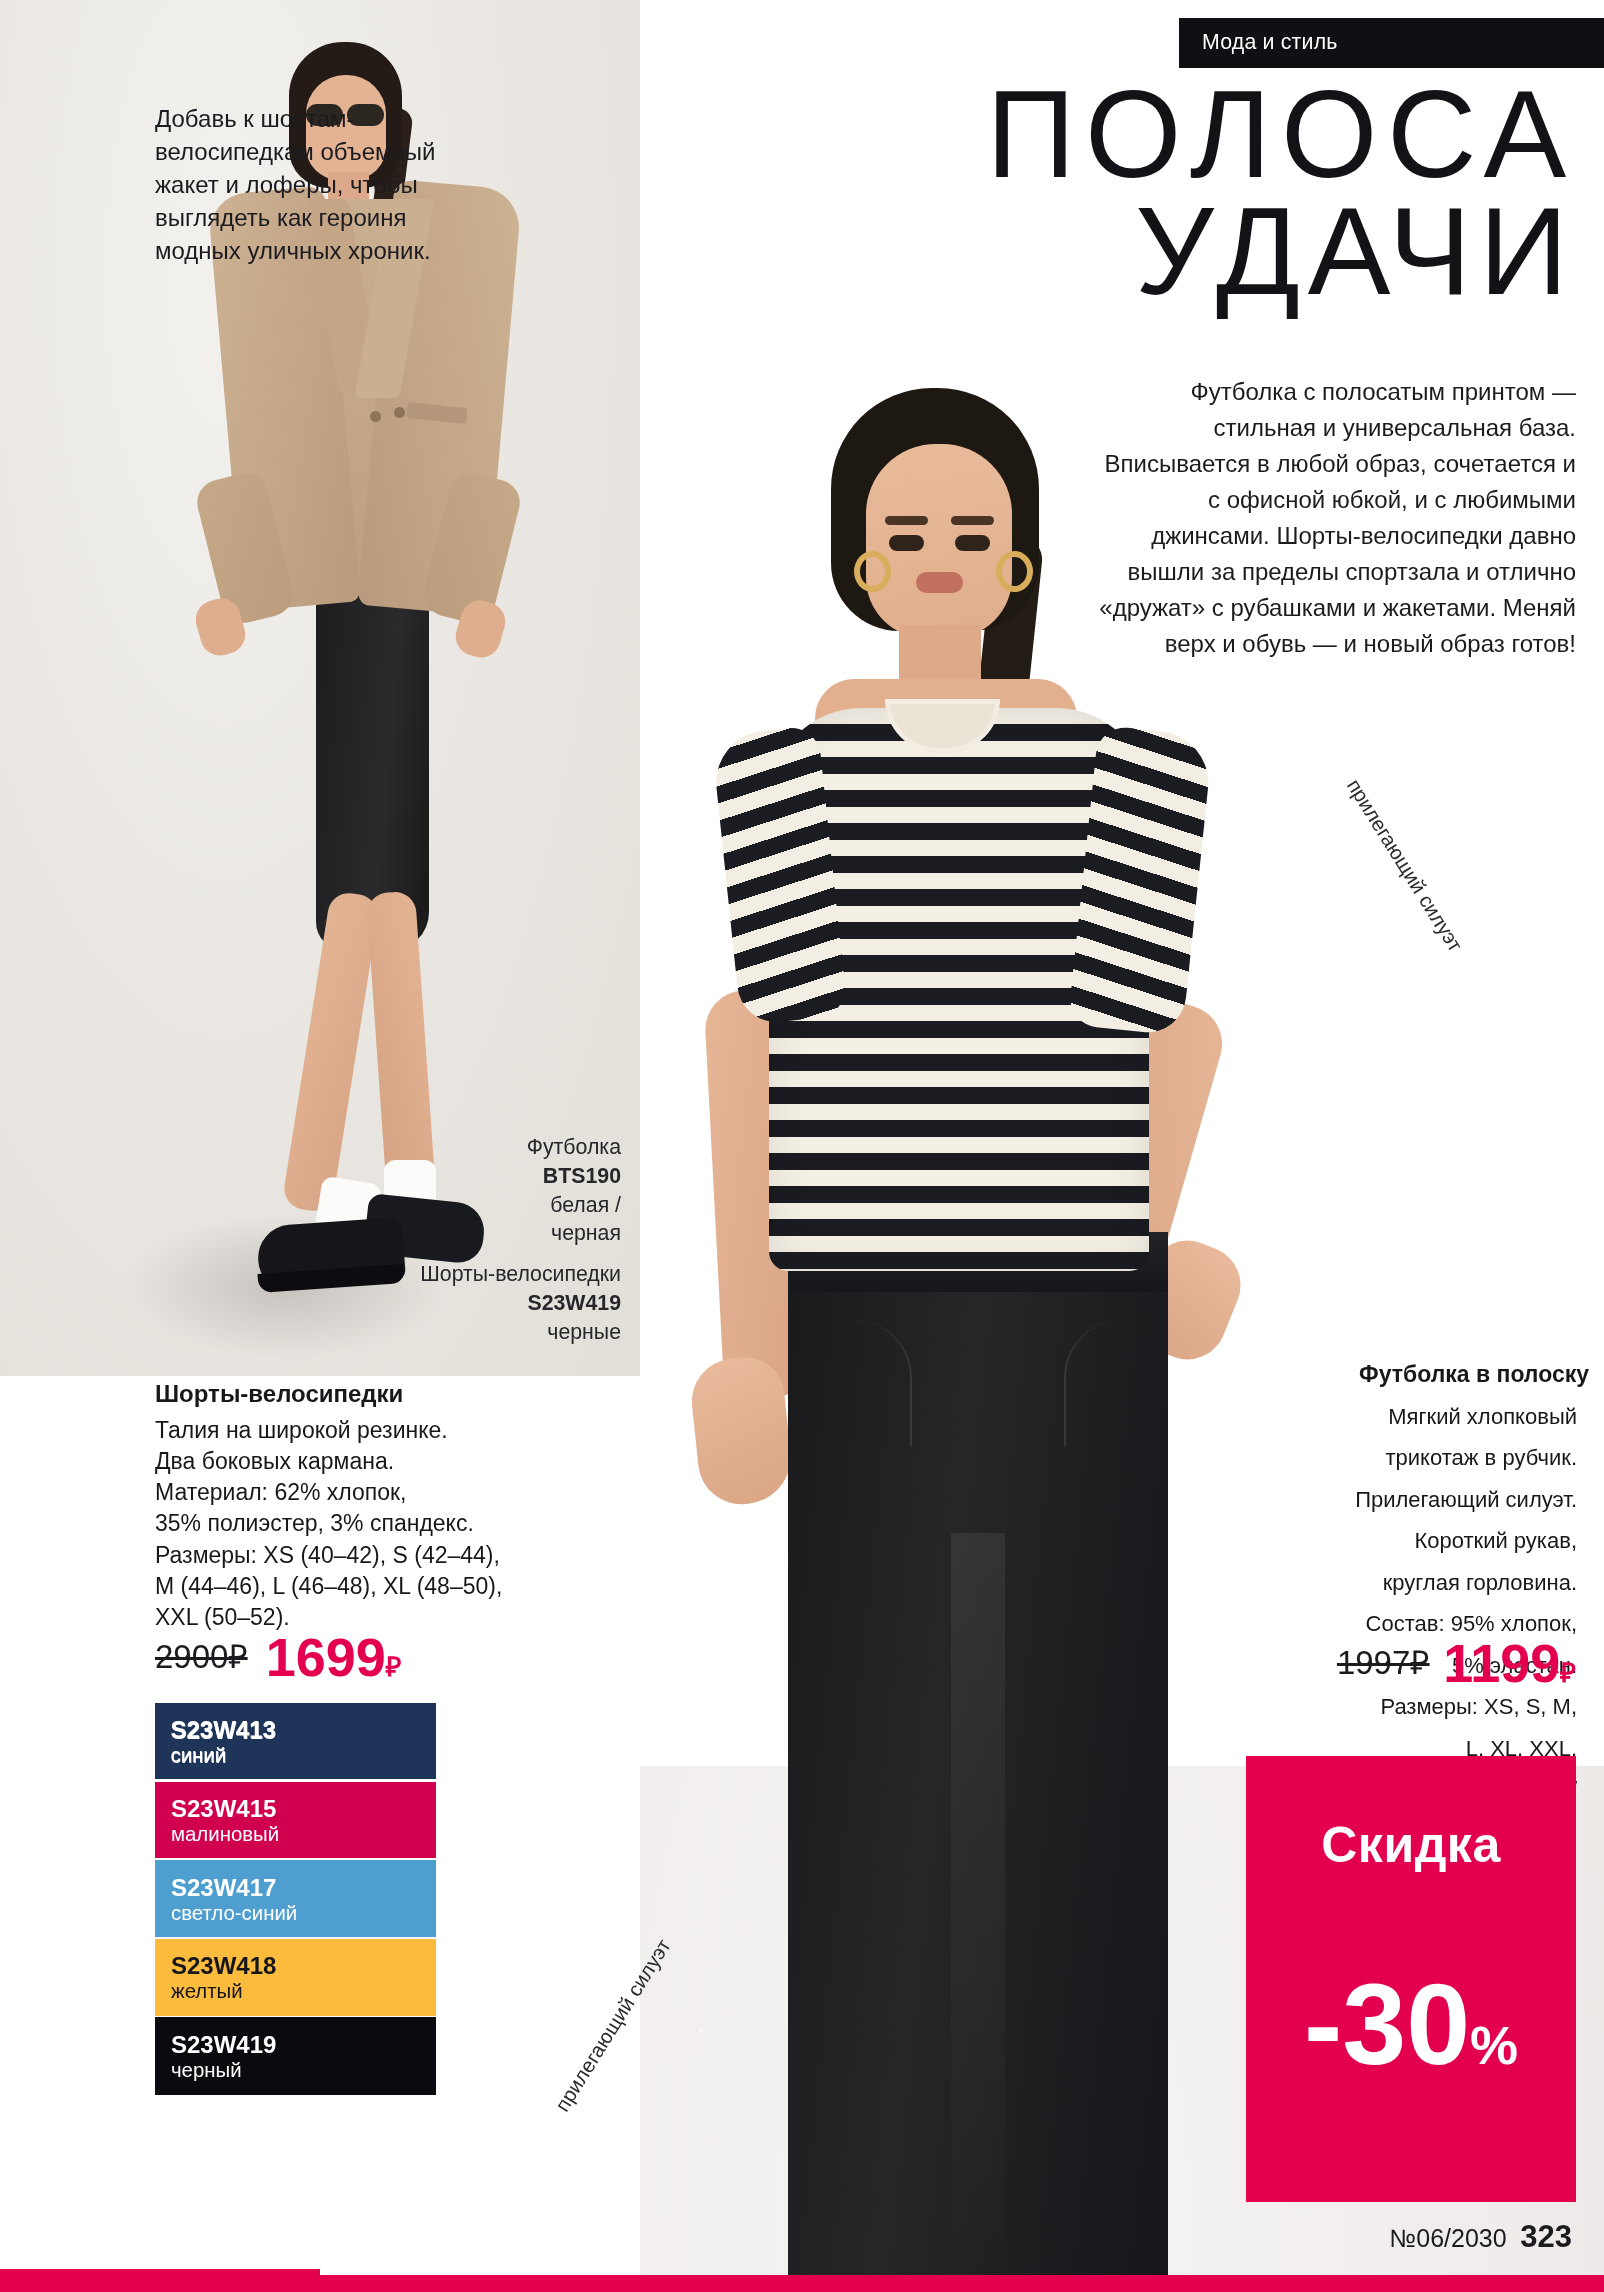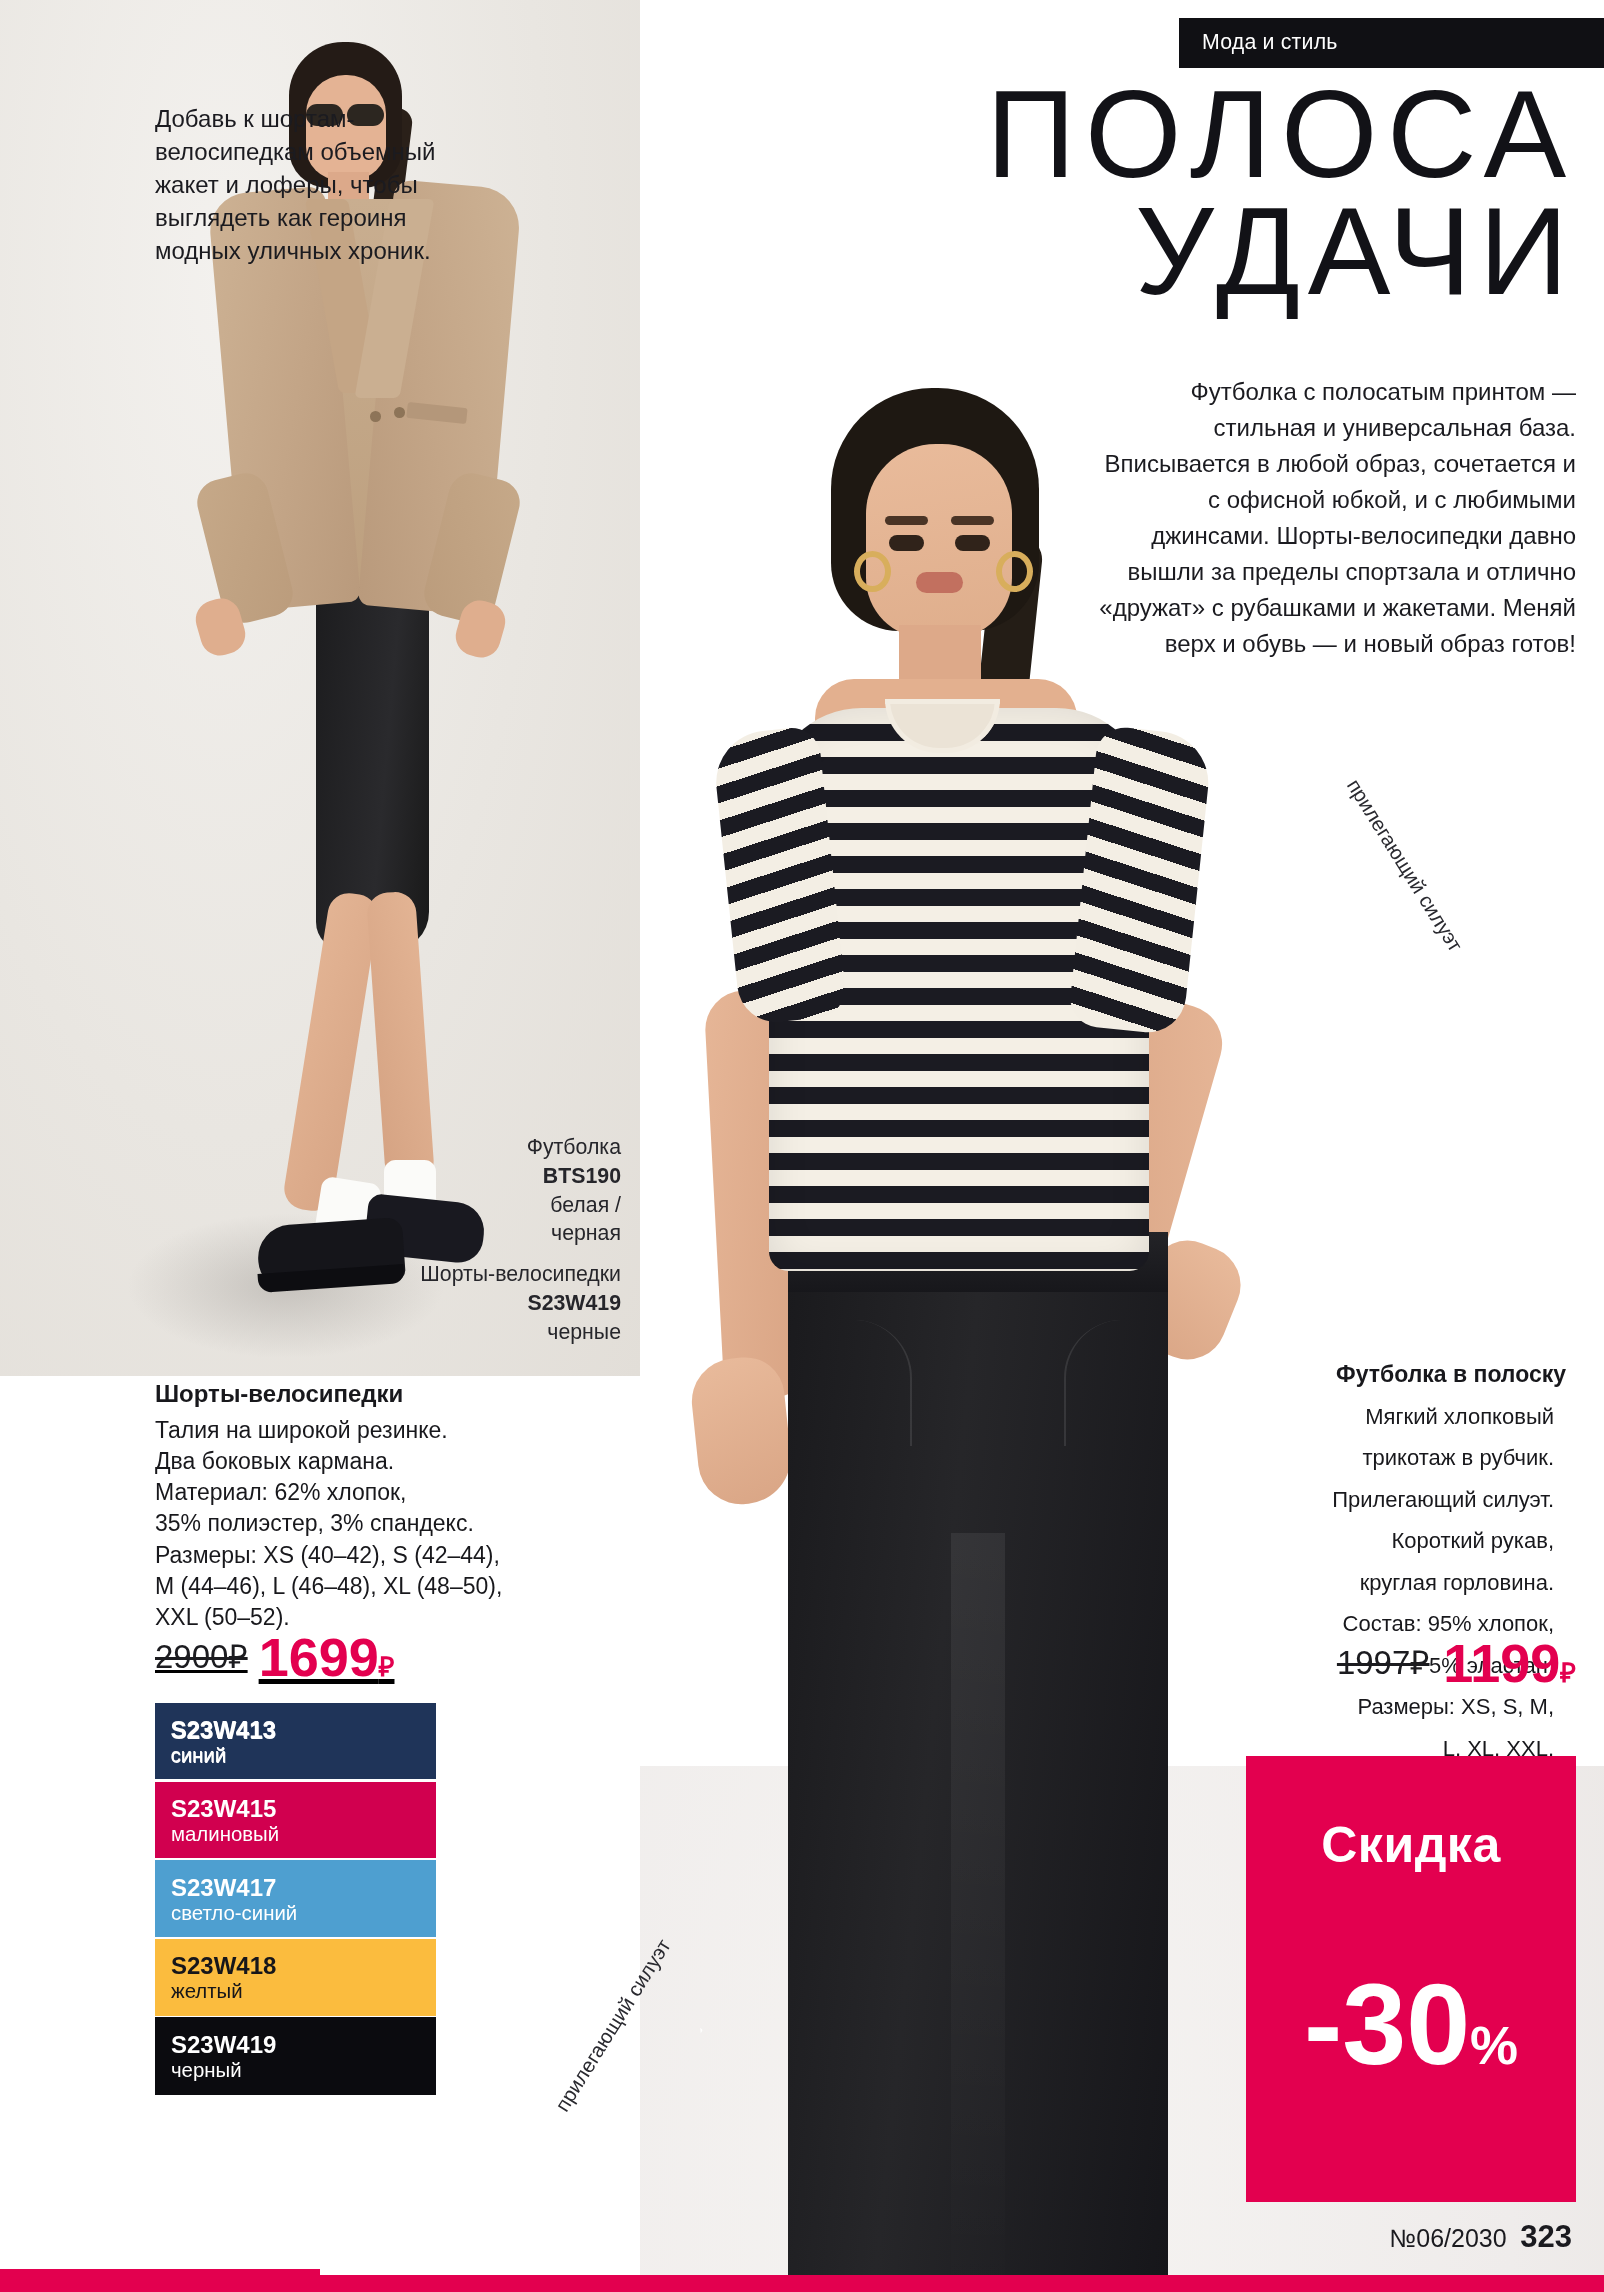--- a/index.html
+++ b/index.html
@@ -516,22 +516,21 @@
     font-size: 24px;
     font-weight: bold;
   }
   .desc-left p { margin: 0; }
 
   .price-left {
     position: absolute;
     left: 155px; top: 1630px;
     display: flex;
     align-items: flex-end;
-    gap: 11px;
-    text-decoration: underline;
+    gap: 18px;
   }
   .old-price {
     font-size: 33px;
     color: #1c1c20;
     text-decoration: line-through;
     text-decoration-thickness: 2.9px;
     padding-bottom: 5.8px;
   }
   .new-price {
     font-size: 54px;
@@ -564,21 +563,21 @@
   }
   .swatch .nm {
     display: block;
     font-size: 20.4px;
     line-height: 1.2;
   }
   .sw-light .code, .sw-light .nm { color: #ffffff; }
 
   .desc-right {
     position: absolute;
-    right: 39px; top: 1359px;
+    right: 16px; top: 1359px;
     width: 291px;
     text-align: right;
     font-size: 22px;
     line-height: 1.34;
     color: #18181c;
   }
   .desc-right h3 {
     margin: 0 0 2.9px 0;
     font-size: 23px;
     font-weight: bold;

